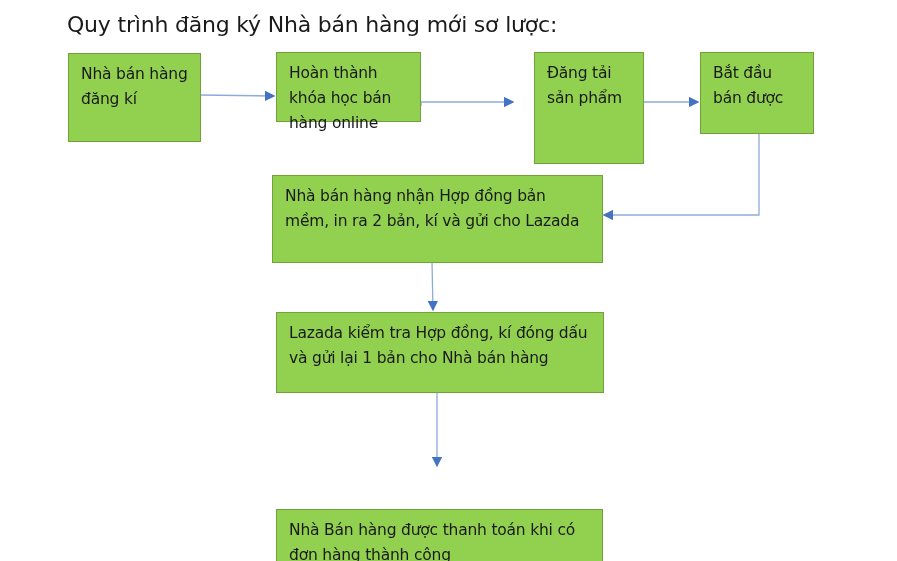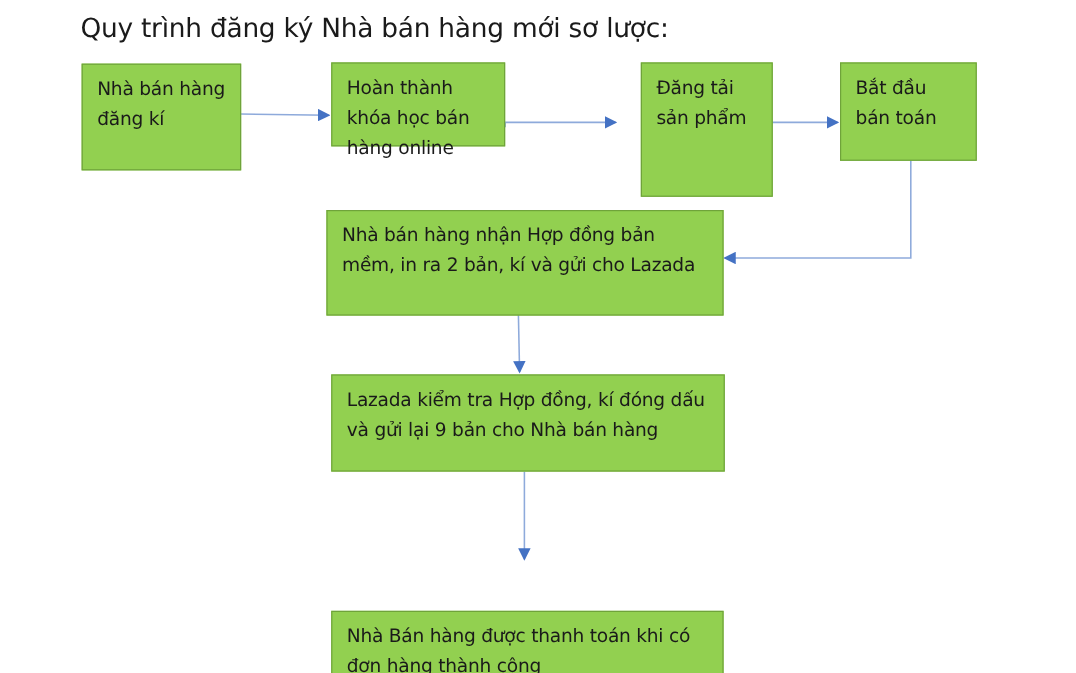--- a/index.html
+++ b/index.html
@@ -34,23 +34,23 @@
 <div class="box" style="left:68px;top:53px;width:133px;height:89px;">
   <span>Nhà bán hàng đăng kí</span>
 </div>
 <div class="box" style="left:276px;top:52px;width:145px;height:70px;">
   <span>Hoàn thành khóa học bán hàng online</span>
 </div>
 <div class="box" style="left:490px;top:52px;width:110px;height:112px;margin-left:44px;">
   <span>Đăng tải sản phẩm</span>
 </div>
 <div class="box" style="left:700px;top:52px;width:114px;height:82px;">
-  <span>Bắt đầu bán toán</span>
+  <span>Bắt đầu bán được</span>
 </div>
 <div class="box" style="left:272px;top:175px;width:331px;height:88px;">
   <span>Nhà bán hàng nhận Hợp đồng bản mềm, in ra 2 bản, kí và gửi cho Lazada</span>
 </div>
 <div class="box" style="left:276px;top:312px;width:328px;height:81px;">
-  <span>Lazada kiểm tra Hợp đồng, kí đóng dấu và gửi lại 9 bản cho Nhà bán hàng</span>
+  <span>Lazada kiểm tra Hợp đồng, kí đóng dấu và gửi lại 1 bản cho Nhà bán hàng</span>
 </div>
 <div class="box" style="left:276px;top:468px;width:327px;height:82px;margin-top:41px;">
   <span>Nhà Bán hàng được thanh toán khi có đơn hàng thành công</span>
 </div>
 
 </body></html>

